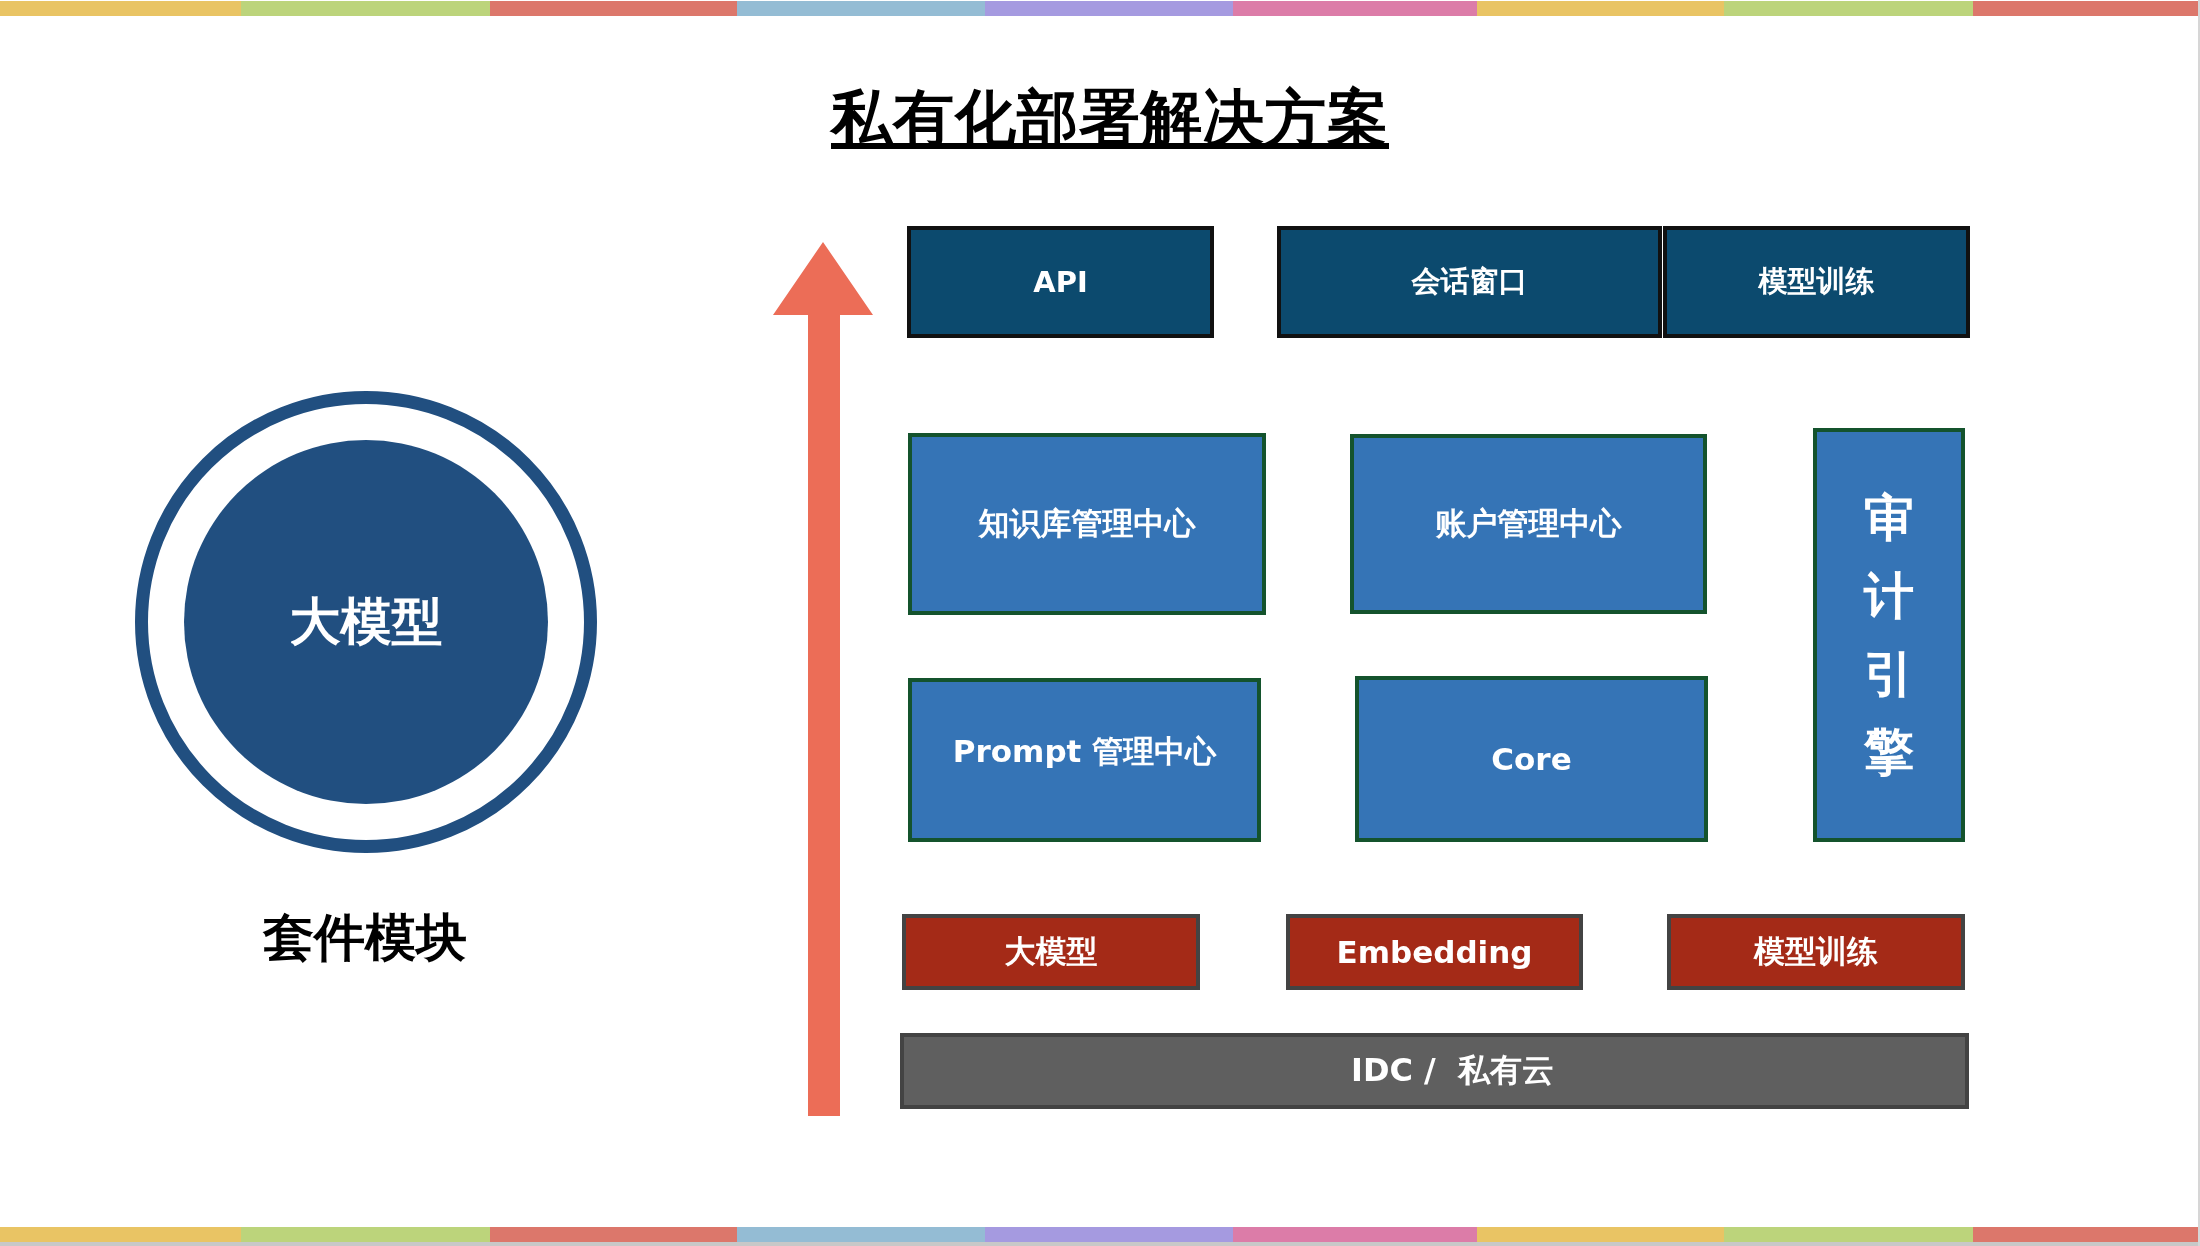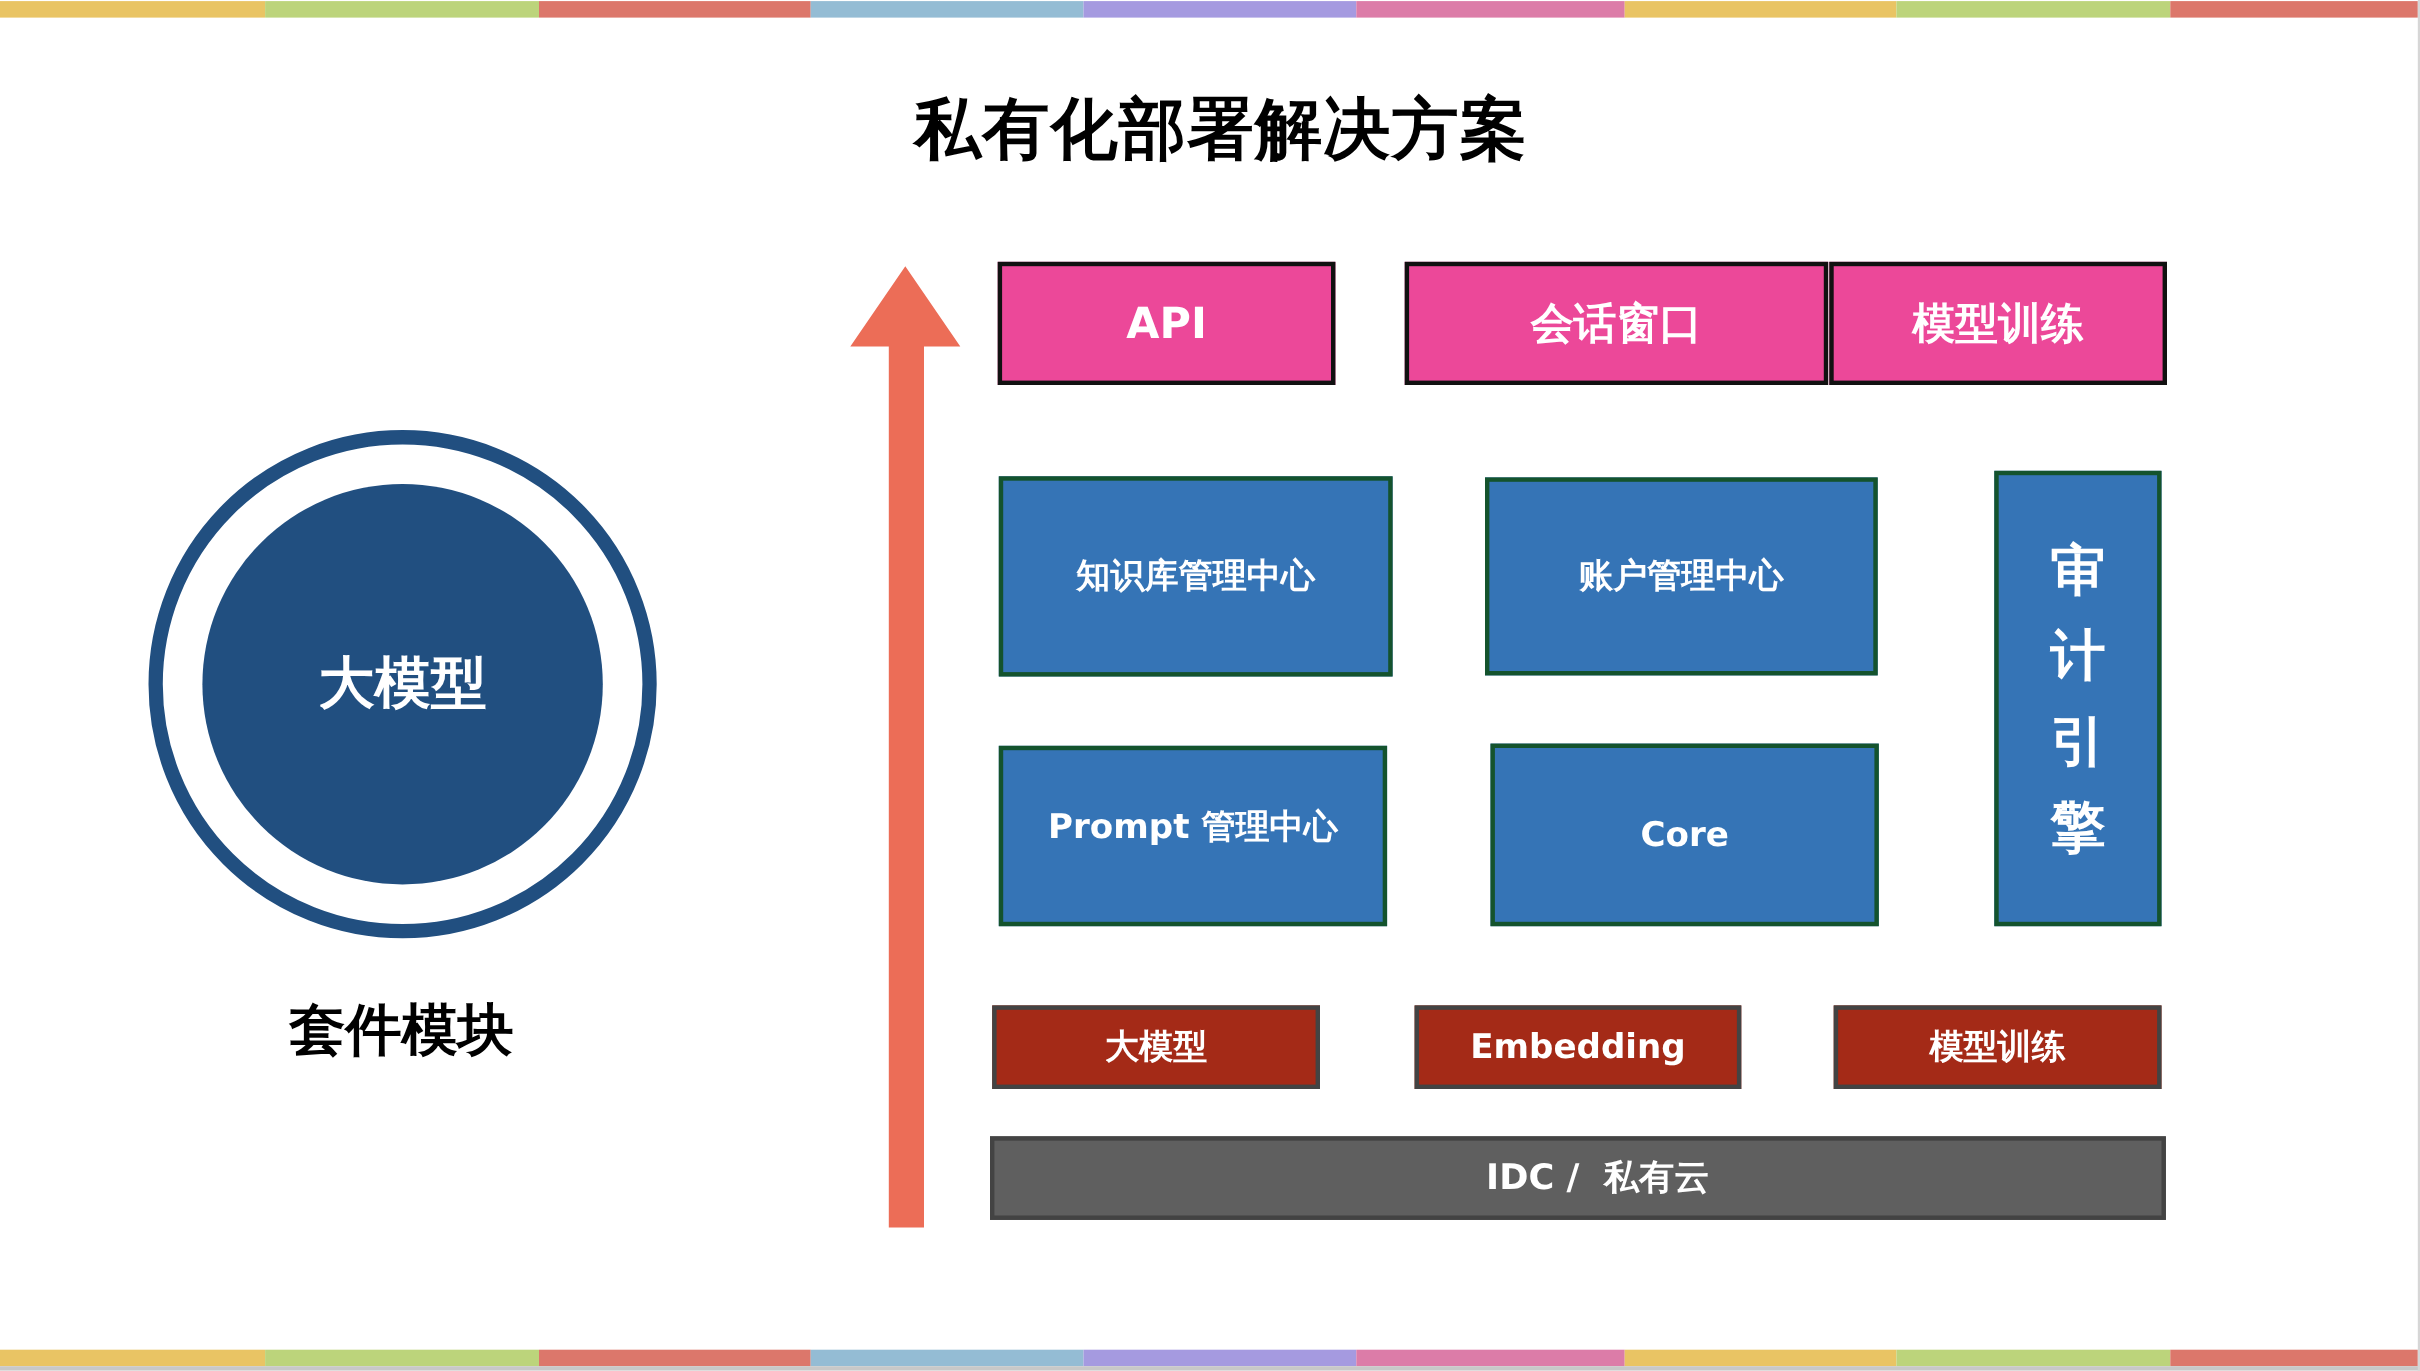--- a/index.html
+++ b/index.html
@@ -5,24 +5,24 @@
   html, body { margin:0; padding:0; }
   body { width:2200px; height:1246px; position:relative; background:#ffffff; overflow:hidden;
          font-family:"DejaVu Sans", "Liberation Sans", sans-serif; }
   .strip { position:absolute; left:0; width:2198px; height:15px; display:flex; }
   .strip.top { top:1px; }
   .strip.bottom { top:1227px; }
   .strip .seg { height:100%; }
   .shadow-bottom { position:absolute; left:0; top:1242px; width:2200px; height:4px; background:#c8c8c8; }
   .edge-right { position:absolute; left:2198px; top:0; width:2px; height:1246px; background:#d6d6d6; }
   .title { position:absolute; left:790px; top:78px; width:640px; text-align:center;
-           font-size:61px; font-weight:bold; color:#000; letter-spacing:1px; line-height:80px; }
+           font-size:61px; font-weight:bold; color:#000; letter-spacing:1px; line-height:80px;text-decoration:underline; }
   .box { position:absolute; box-sizing:border-box; display:flex; align-items:center; justify-content:center;
          color:#fff; font-weight:bold; text-align:center; }
-  .box.green { background:#ec4899; border:4px solid #111; font-size:39px;margin-top:12px; }
+  .box.green { background:#0c4a6e; border:4px solid #111; font-size:29px; }
   .box.blue { background:#3574b6; border:4px solid #14532d; font-size:31px; }
   .box.red { background:#a42a17; border:4px solid #434343; font-size:31px; }
   .box.gray { background:#5f5f5f; border:4px solid #434343; font-size:32px; }
   .box.vertical { flex-direction:column; font-size:50px; }
   .box.vertical span { display:block; line-height:78px; }
   .ring { position:absolute; left:135px; top:391px; width:462px; height:462px; box-sizing:border-box;
           border:13px solid #214f80; border-radius:50%; }
   .core-circle { position:absolute; left:184px; top:440px; width:364px; height:364px; border-radius:50%;
           background:#214f80; display:flex; flex-direction:column; align-items:center; justify-content:center; }
   .core-circle span { color:#fff; font-weight:bold; font-size:51px; line-height:78px; display:block; }

